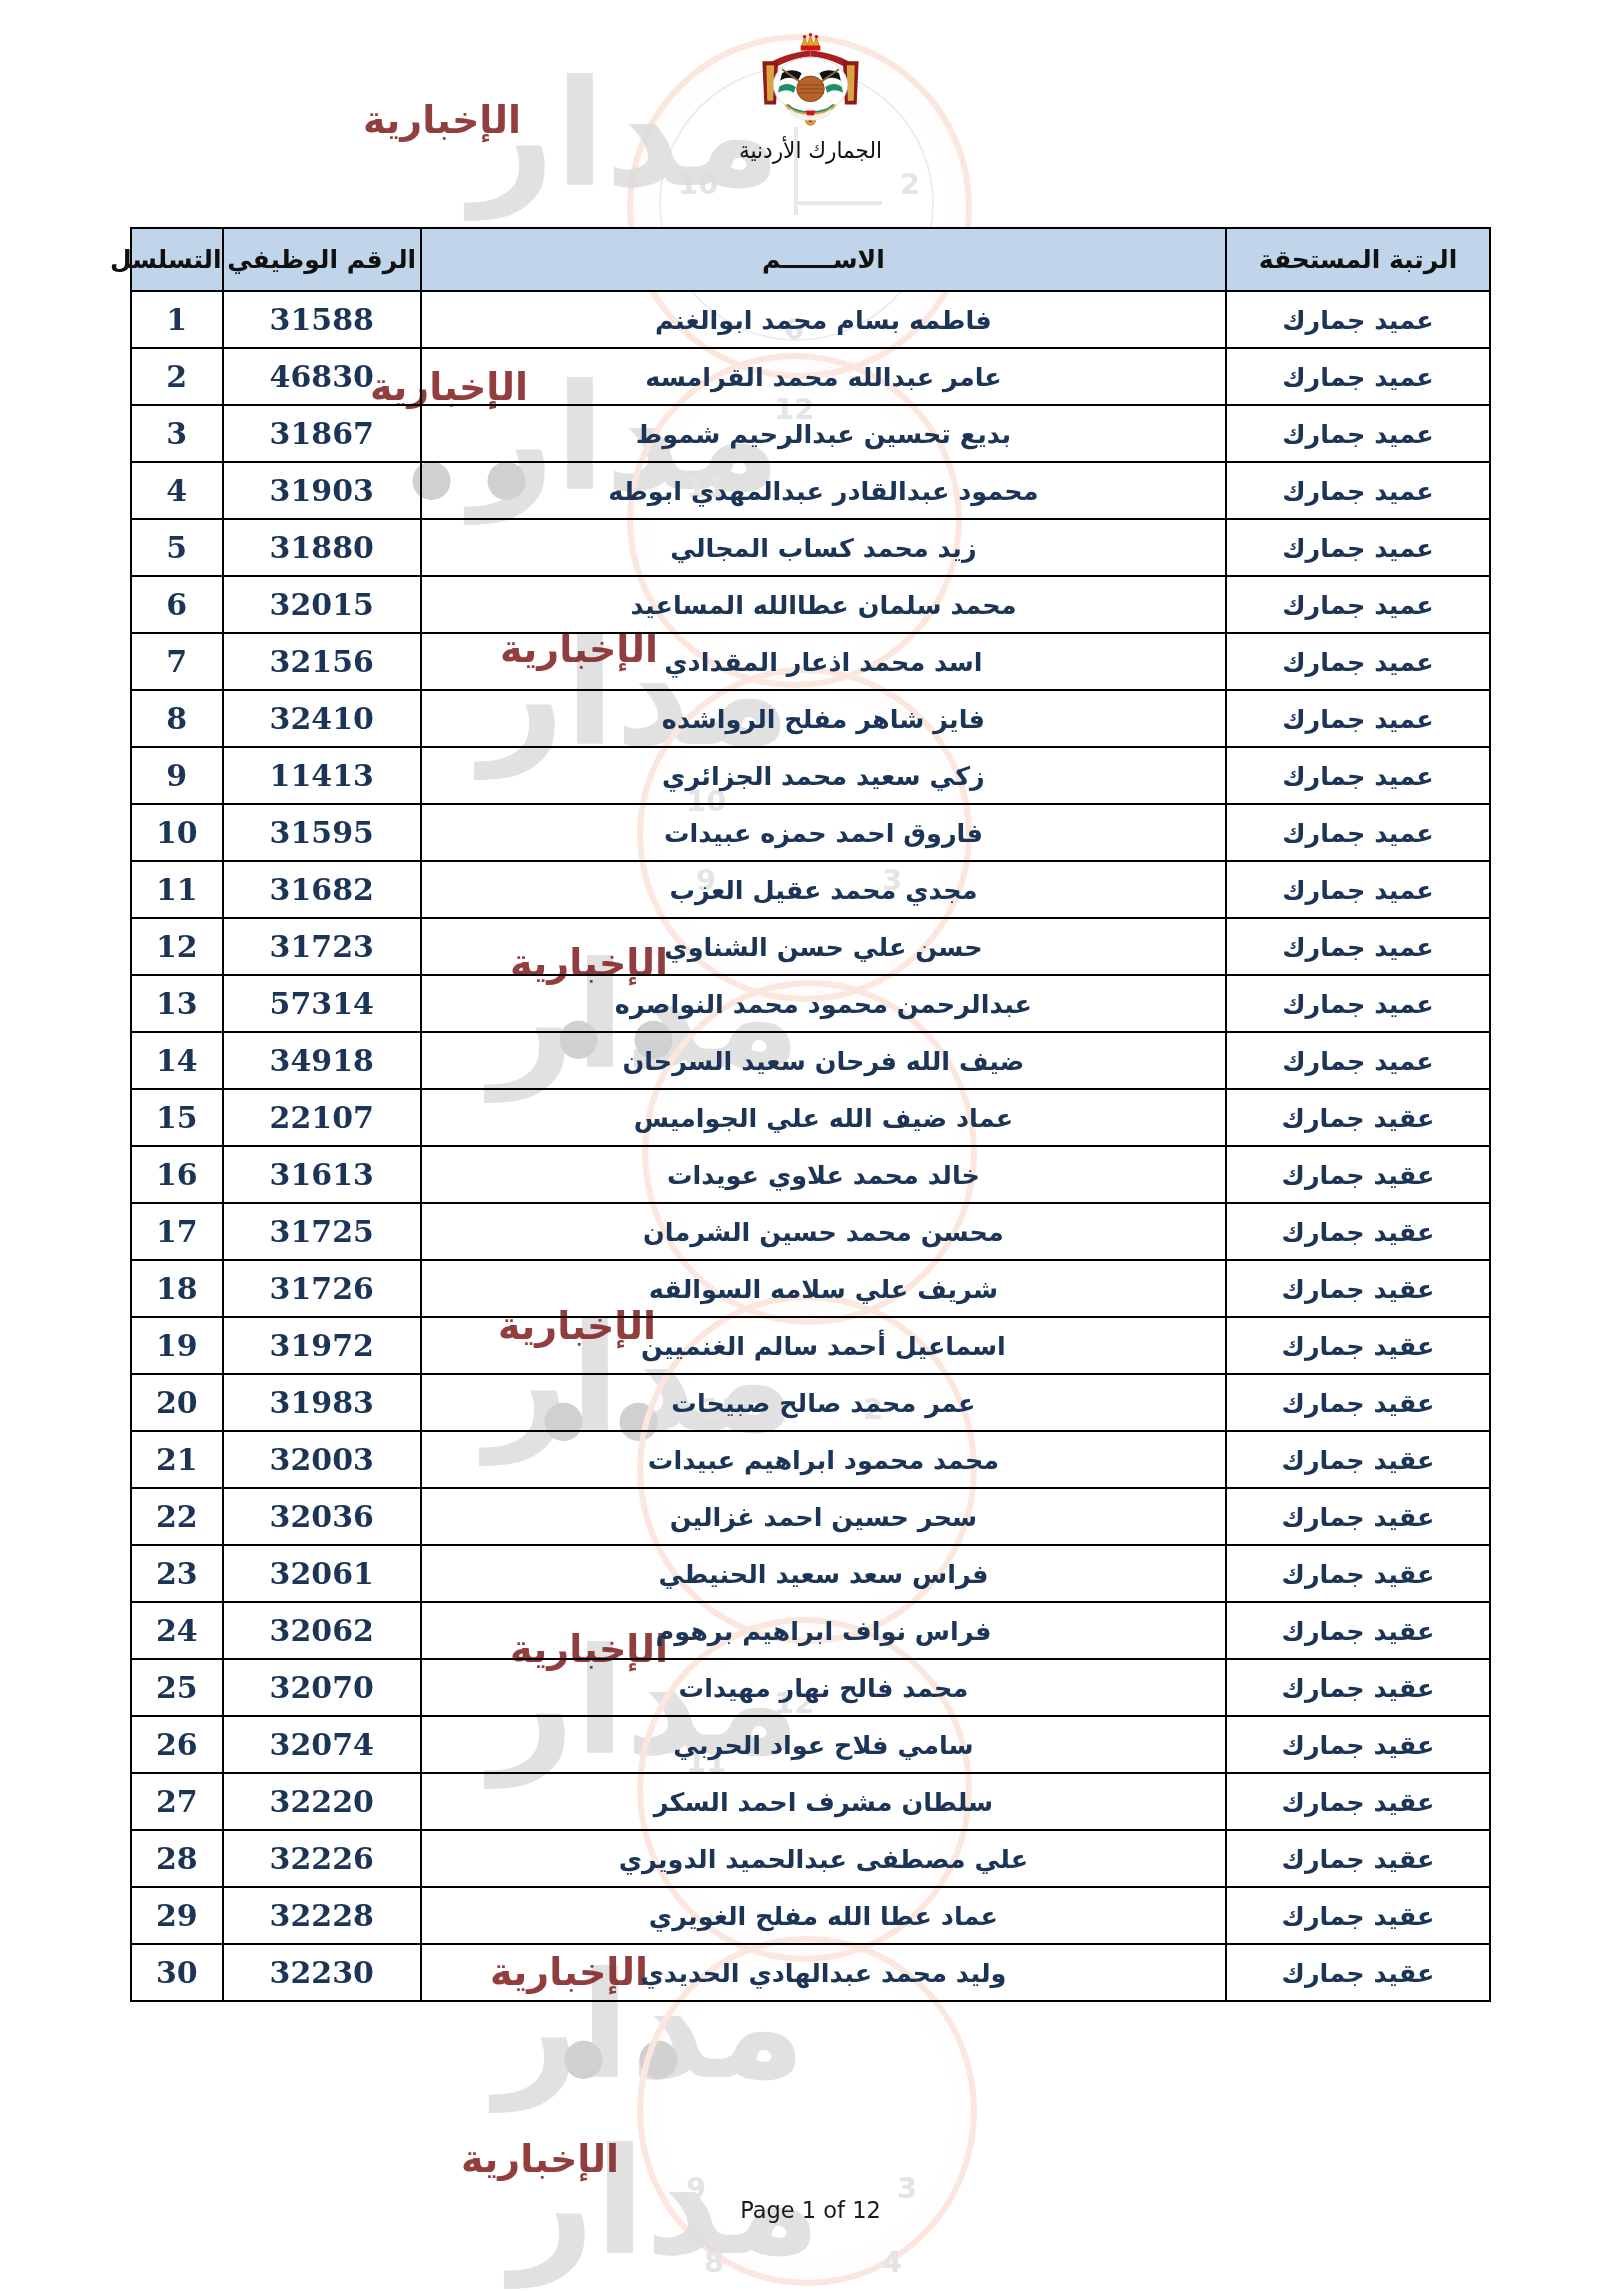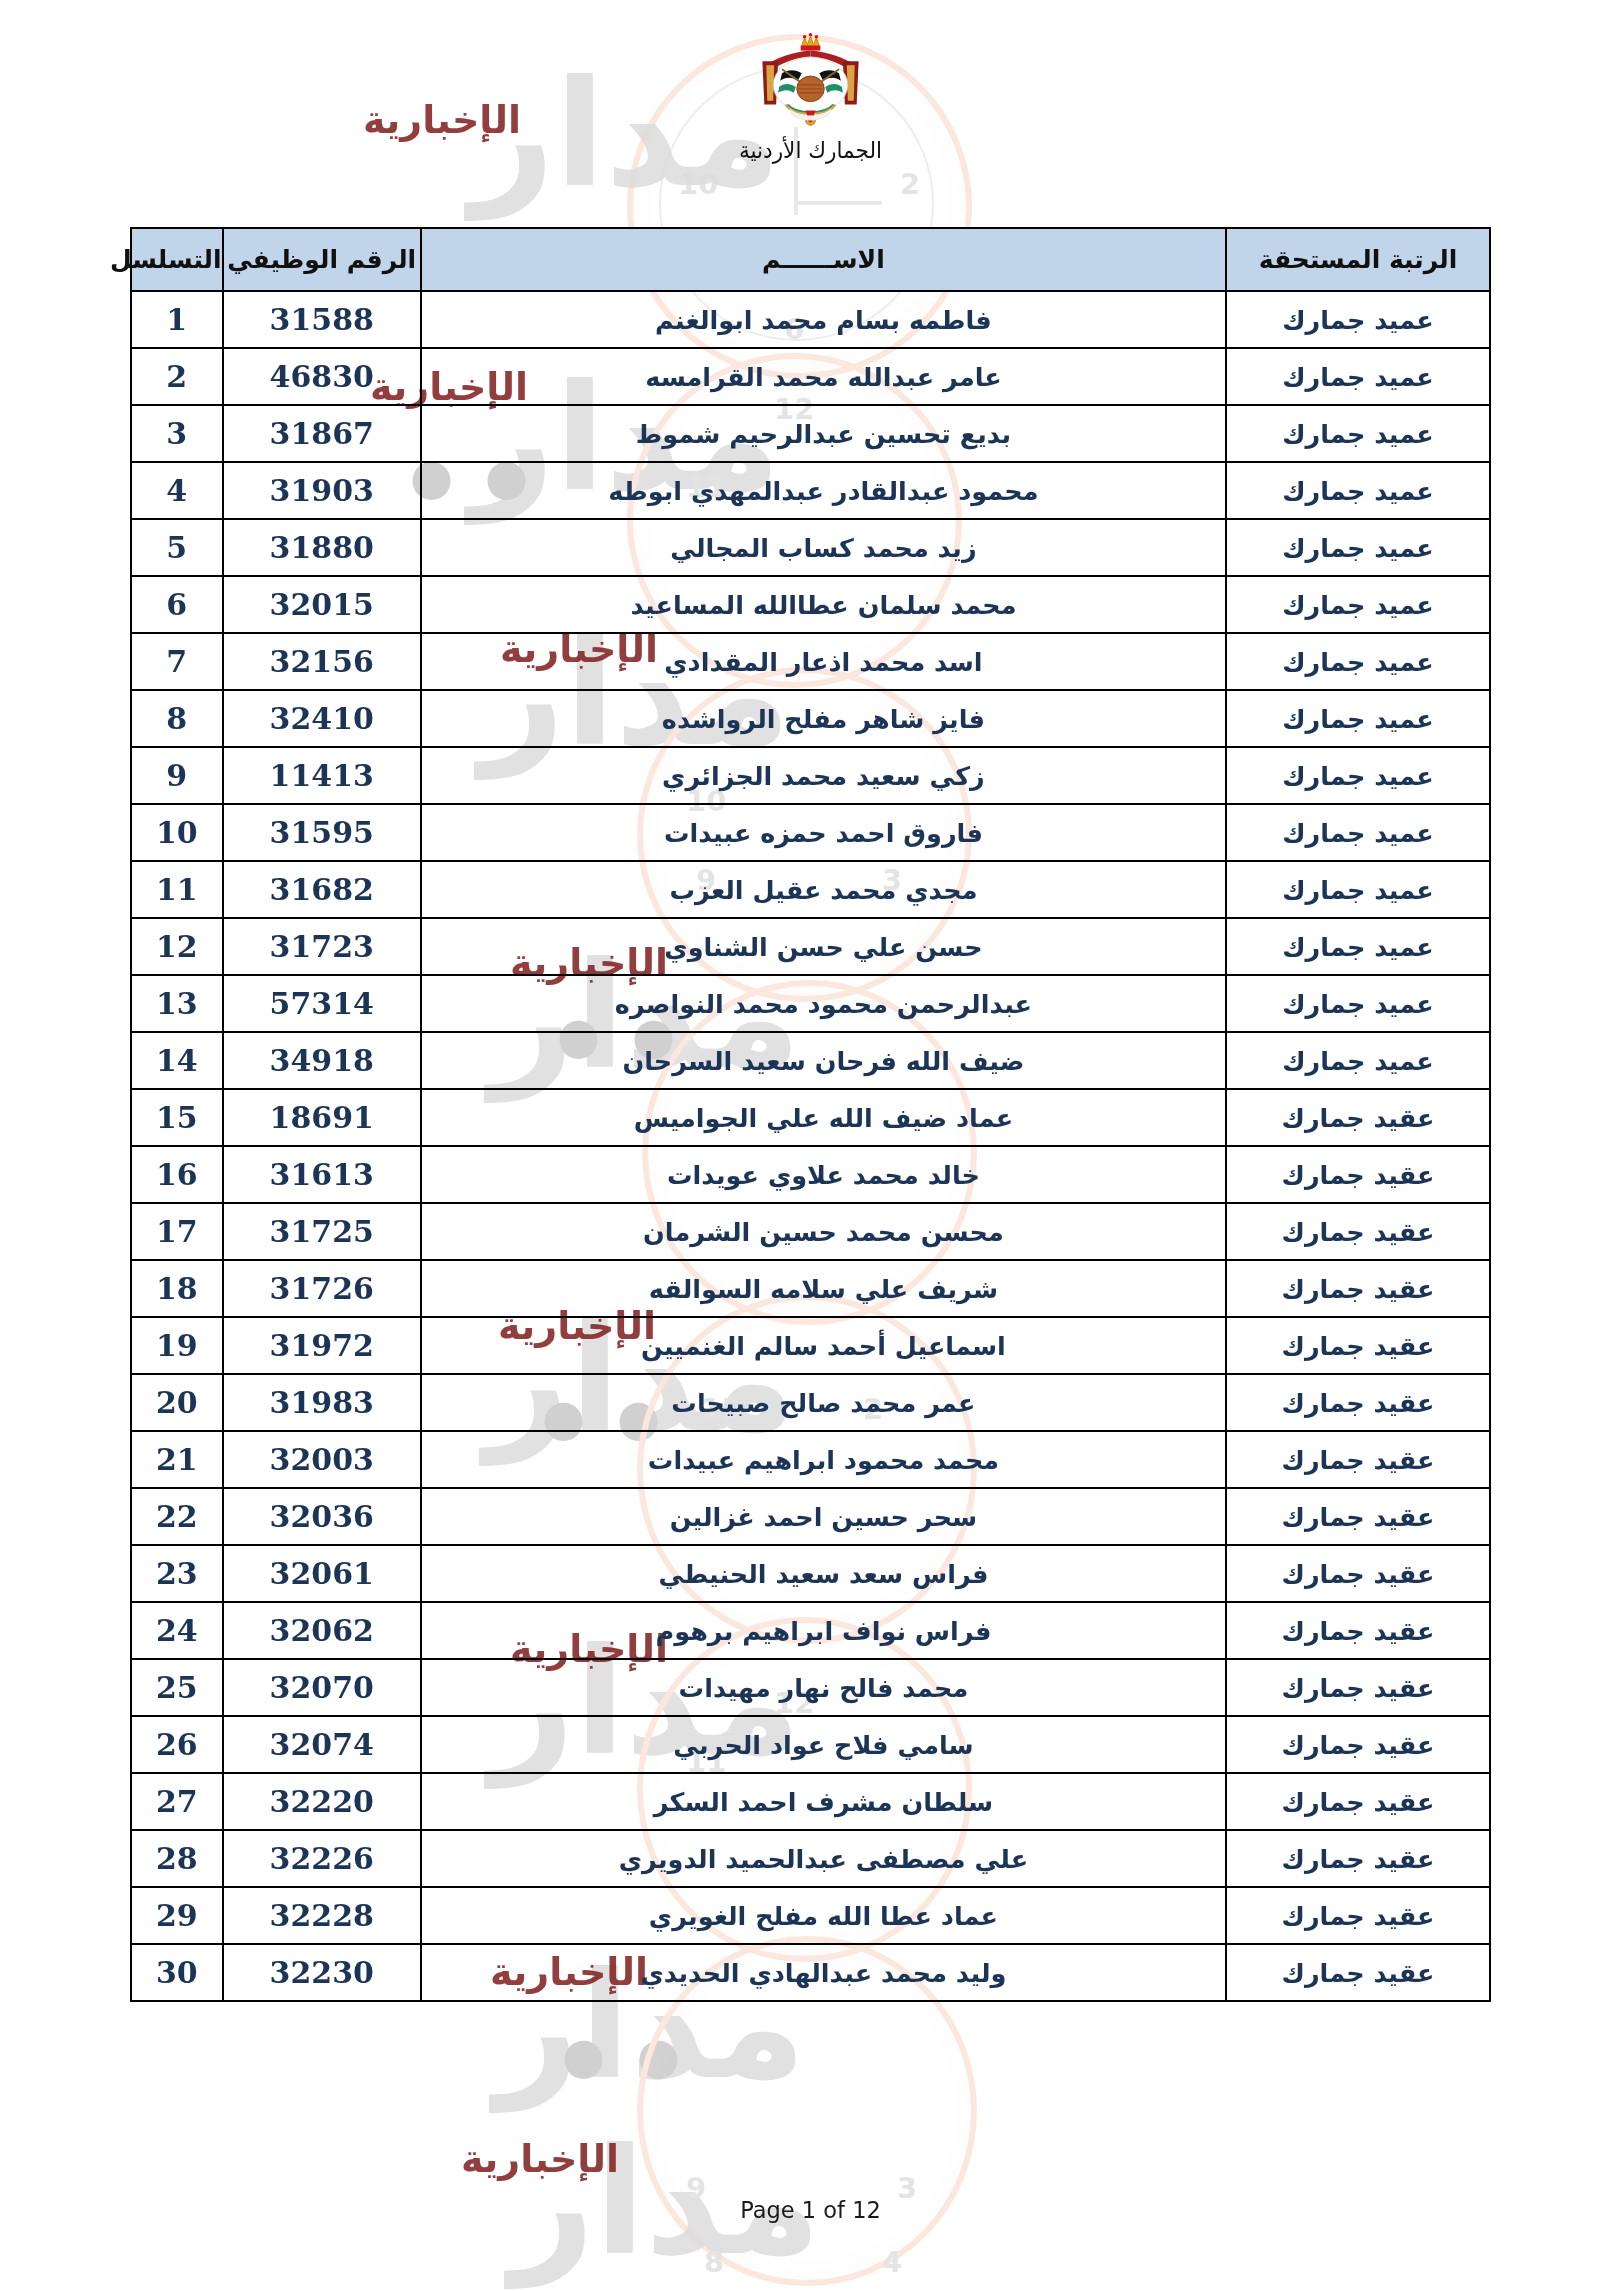--- a/index.html
+++ b/index.html
@@ -386,21 +386,21 @@
         </tr>
         <tr>
           <td class="c-rank">عميد جمارك</td>
           <td class="c-name">ضيف الله فرحان سعيد السرحان</td>
           <td class="c-empno">34918</td>
           <td class="c-seq">14</td>
         </tr>
         <tr>
           <td class="c-rank">عقيد جمارك</td>
           <td class="c-name">عماد ضيف الله علي الجواميس</td>
-          <td class="c-empno">18691</td>
+          <td class="c-empno">22107</td>
           <td class="c-seq">15</td>
         </tr>
         <tr>
           <td class="c-rank">عقيد جمارك</td>
           <td class="c-name">خالد محمد علاوي عويدات</td>
           <td class="c-empno">31613</td>
           <td class="c-seq">16</td>
         </tr>
         <tr>
           <td class="c-rank">عقيد جمارك</td>

